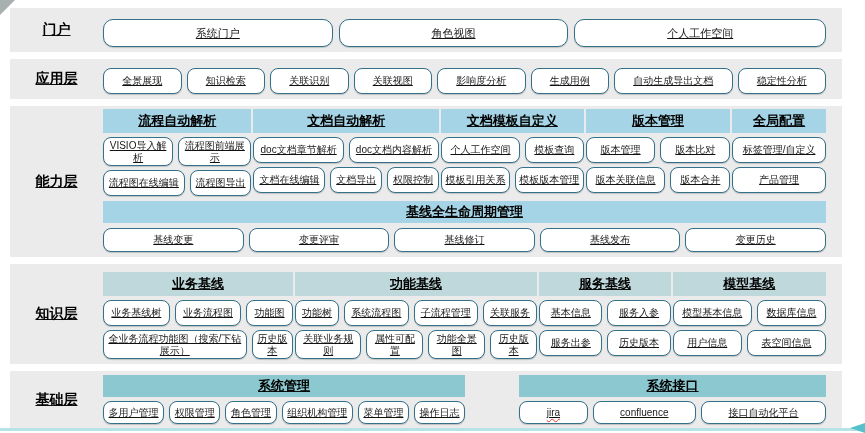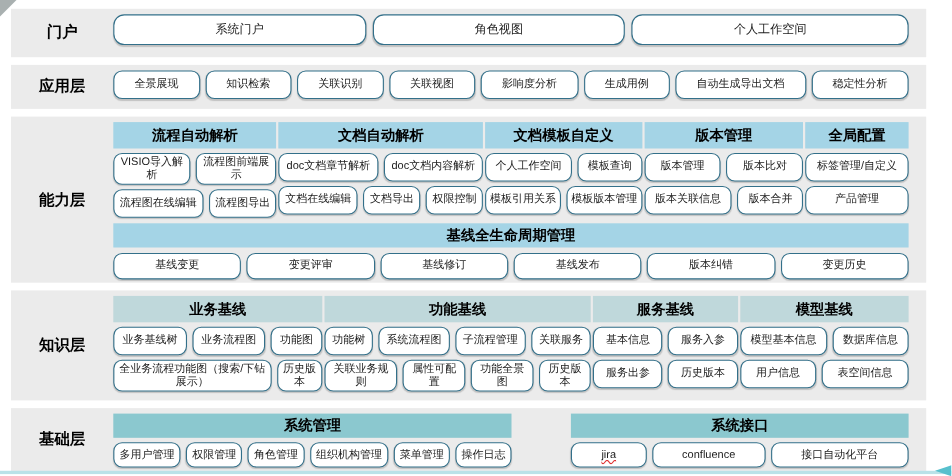--- a/index.html
+++ b/index.html
@@ -13,40 +13,40 @@
     --spellcheck_red:#e03131;
   }
   *{box-sizing:border-box;margin:0;padding:0;}
   html,body{width:865px;height:433px;overflow:hidden;}
   body{
     background:#ffffff;
     font-family:"Liberation Sans","DejaVu Sans",sans-serif;
     color:#111;
     position:relative;
   }
-  .stage{position:absolute;top:0;left:10px;width:832px;}
+  .stage{position:absolute;top:0;left:10px;width:832px;text-decoration:underline;}
   .corner{position:absolute;top:0;left:-10px;width:0;height:0;
     border-top:15px solid #a9b0b0;border-right:15px solid transparent;}
   .band{
     background:var(--band_bg);
     display:flex;
     align-items:stretch;
   }
   .band + .band{margin-top:7px;}
   .band-portal{margin-top:8px;height:44px;}
   .band-app{height:40px;}
   .band-cap{height:151px;}
   .band-knw{height:100px;margin-top:7px;}
   .band-fnd{height:58px;margin-top:6px;}
   .layer-label{
     width:93px;flex:0 0 93px;
     display:flex;align-items:center;justify-content:center;
     font-weight:bold;font-size:14px;color:#000;
   }
-  .content{flex:1;padding:5px 16px 5px 0;display:flex;flex-direction:column;justify-content:flex-start;}
+  .content{flex:1;padding:5px 16px 5px 0;display:flex;flex-direction:column;justify-content:flex-end;}
 
   
   .chip{
     background:#fff;
     border:1.5px solid var(--chip_border);
     border-radius:8px;
     display:flex;align-items:center;justify-content:center;
     text-align:center;
     font-size:10px;line-height:1.15;
     padding:2px 3px;
@@ -188,21 +188,20 @@
             </div>
         </div>
       </div>
       <div class="baseline">
         <div class="group-header hdr-blue">基线全生命周期管理</div>
         <div class="chip-row baseline-row">
             <div class="chip">基线变更</div>
             <div class="chip">变更评审</div>
             <div class="chip">基线修订</div>
             <div class="chip">基线发布</div>
-            <div class="chip">版本纠错</div>
             <div class="chip">变更历史</div>
           </div>
       </div>
     </div>
   </div>
 
   <div class="band band-knw">
     <div class="layer-label">知识层</div>
     <div class="content knw-content">
       <div class="groups">

